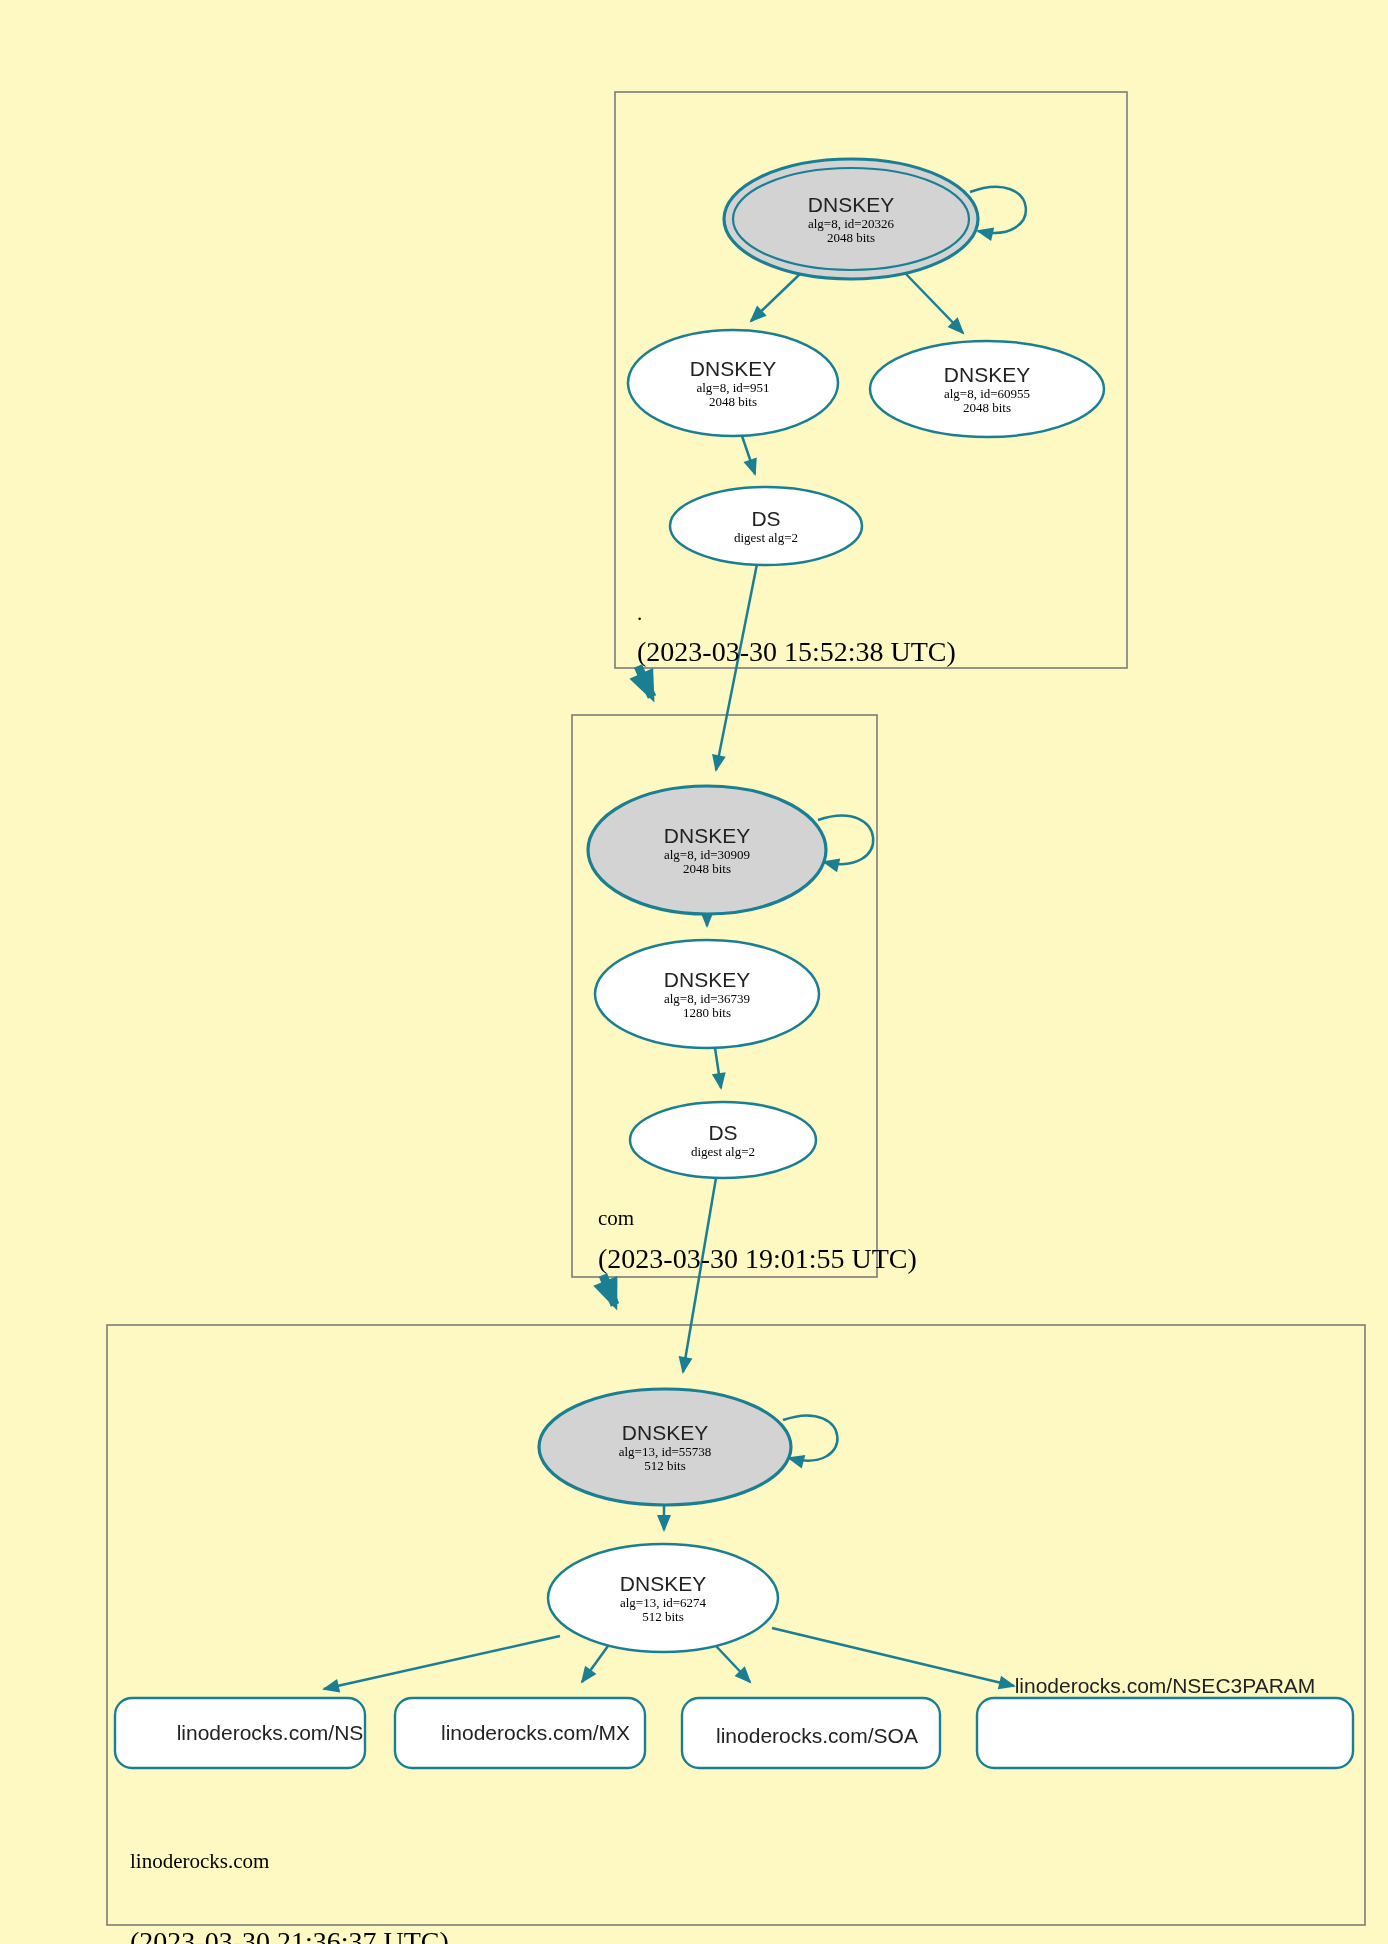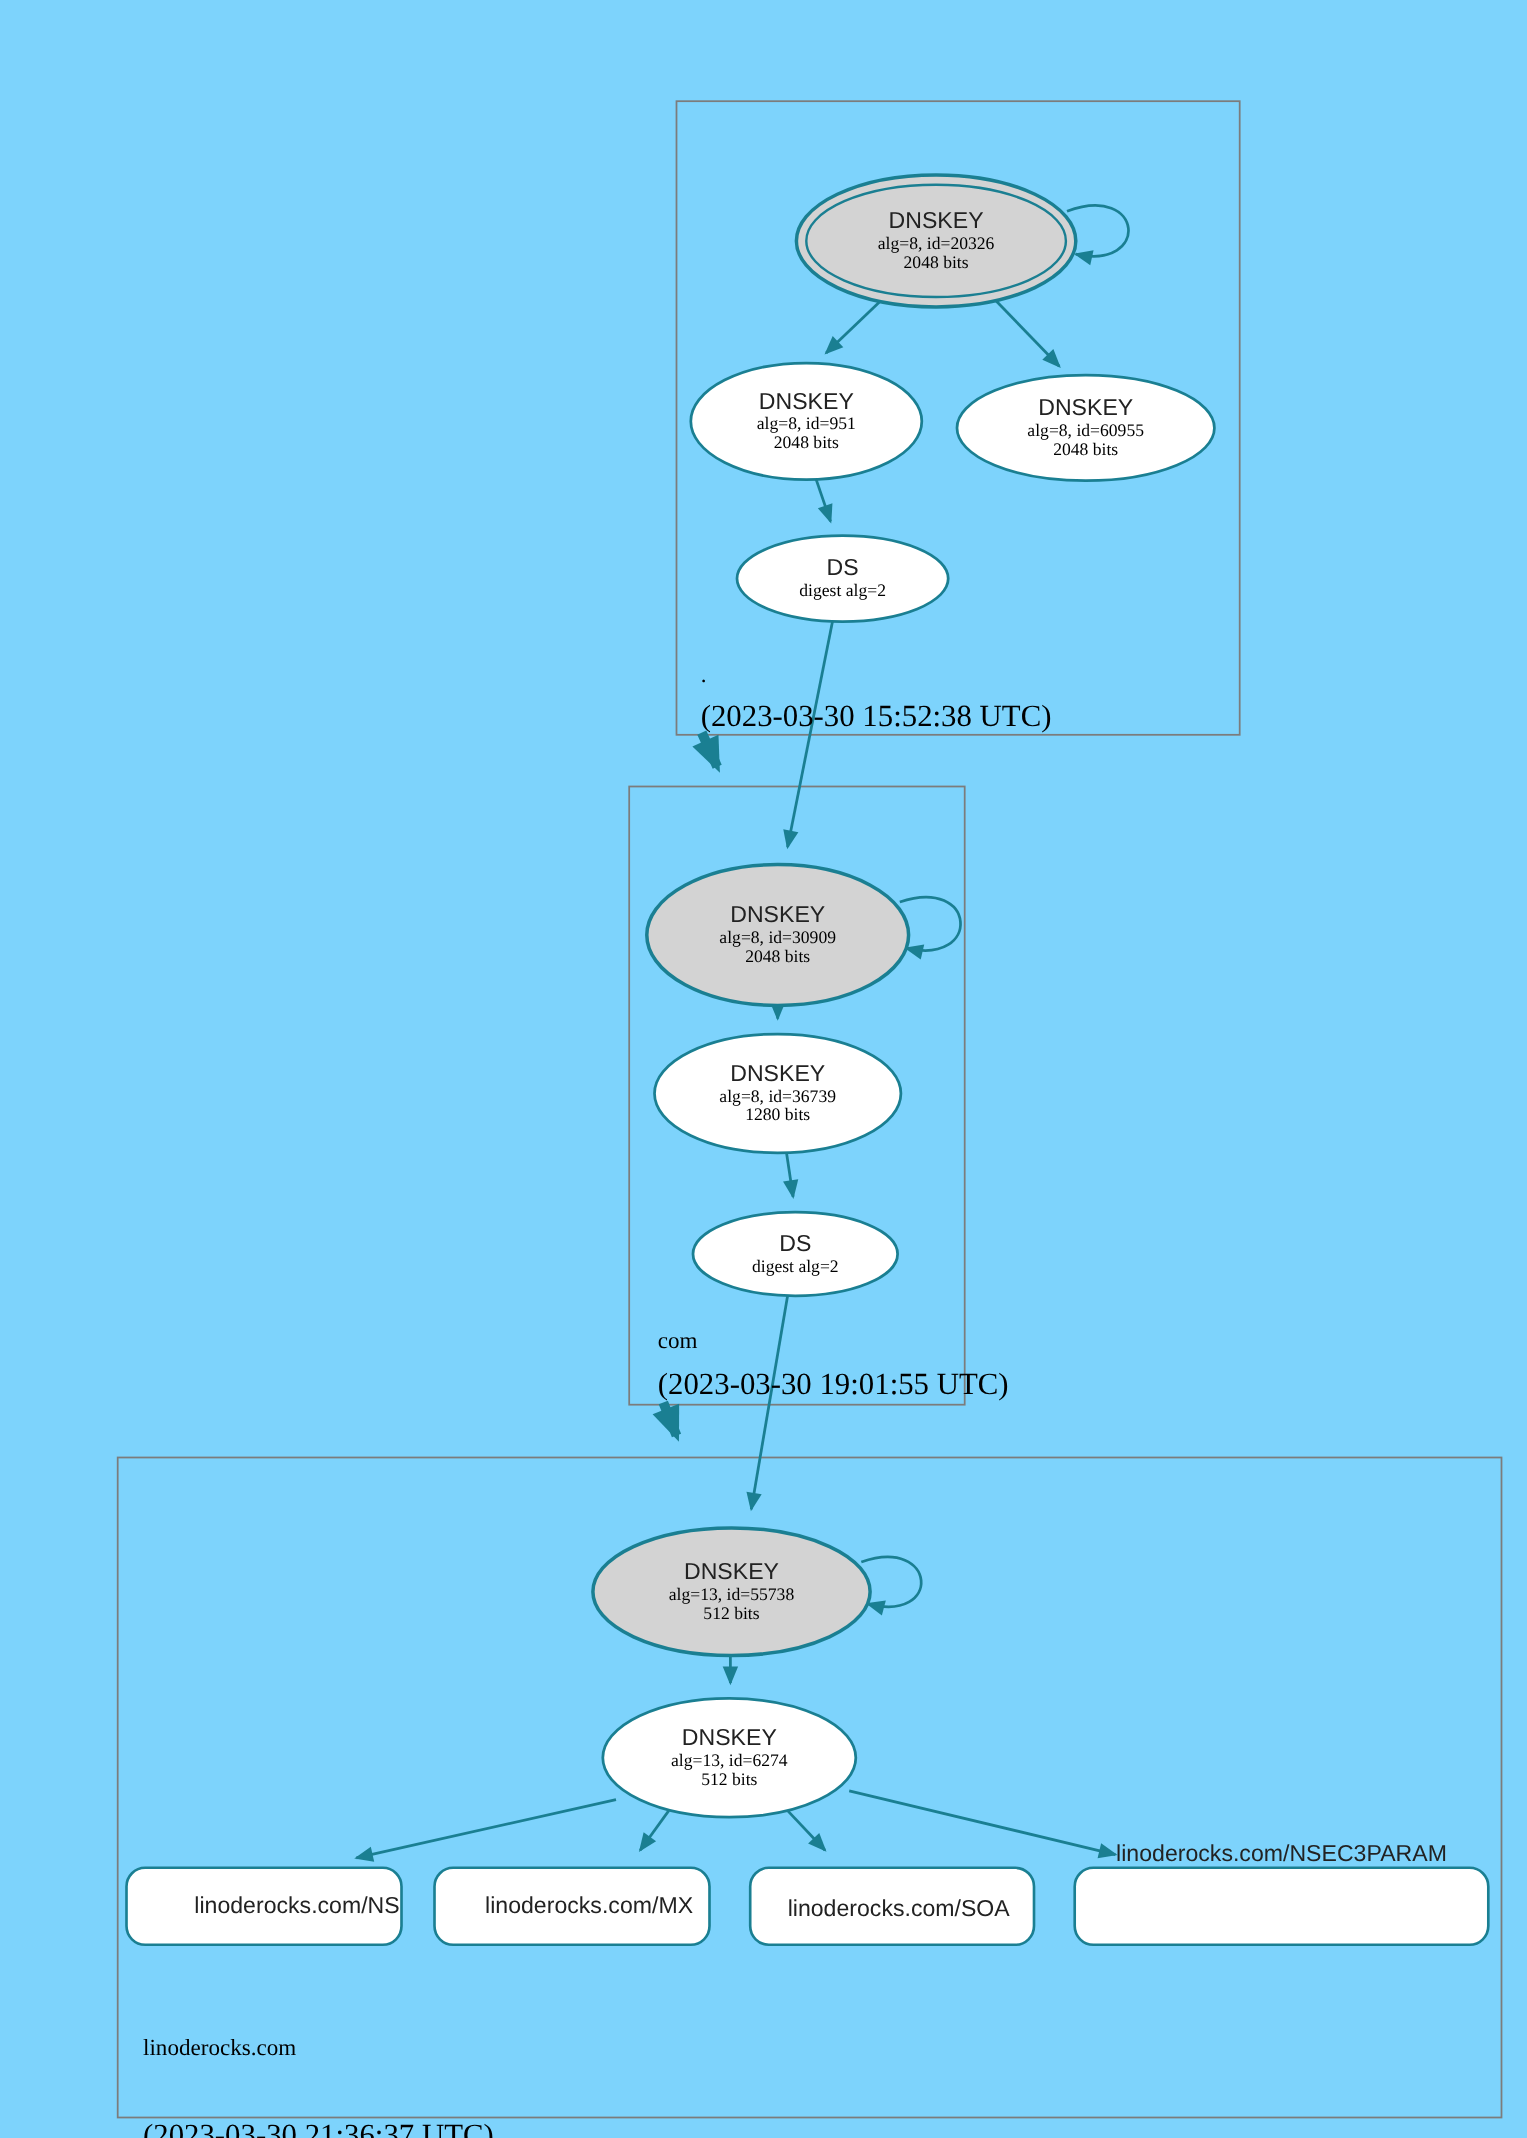--- a/index.html
+++ b/index.html
@@ -5,39 +5,39 @@
   :root{
     --teal:#1a7f92;
     --node-fill:#d3d3d3;
     --box-border:#7c7c7c;
     --text:#111111;
   }
   html,body{margin:0;padding:0;background:#ffffff;}
   #canvas{
     position:relative;
     width:1388px;height:1944px;
-    background:#7dd3fc;
+    background:#fef9c3;
     font-family:"Liberation Sans", sans-serif;
     color:var(--text);
   }
   svg{position:absolute;left:0;top:0;}
   .teal-line{stroke:var(--teal);stroke-width:2.5;fill:none;}
   .teal-thick{stroke:var(--teal);stroke-width:9;fill:none;}
   .node-ellipse{stroke:var(--teal);stroke-width:2.5;fill:#ffffff;}
   .node-ellipse.gray{fill:var(--node-fill);stroke-width:3.2;}
   .node-ellipse.inner{fill:none;stroke-width:2.2;}
   .zone-rect{fill:none;stroke:var(--box-border);stroke-width:1.6;}
   .rrset-rect{fill:#ffffff;stroke:var(--teal);stroke-width:2.4;}
   .label{position:absolute;}
   .node-label{
     position:absolute;transform:translate(-50%,-50%);
     text-align:center;line-height:1.08;white-space:nowrap;
   }
   .nl-title{font-family:"Liberation Sans",sans-serif;font-size:21px;color:#222;}
-  .nl-detail{font-family:"Liberation Serif",serif;font-size:16px;color:#000;}
+  .nl-detail{font-family:"Liberation Serif",serif;font-size:13px;color:#000;}
   .rrset-label{
     position:absolute;display:flex;align-items:center;justify-content:center;
     font-size:21px;color:#222;white-space:nowrap;
   }
   .zone-name{font-family:"Liberation Serif",serif;font-size:21px;color:#000;}
   .zone-time{font-family:"Liberation Serif",serif;font-size:28px;color:#000;}
 </style>
 </head>
 <body>
 

